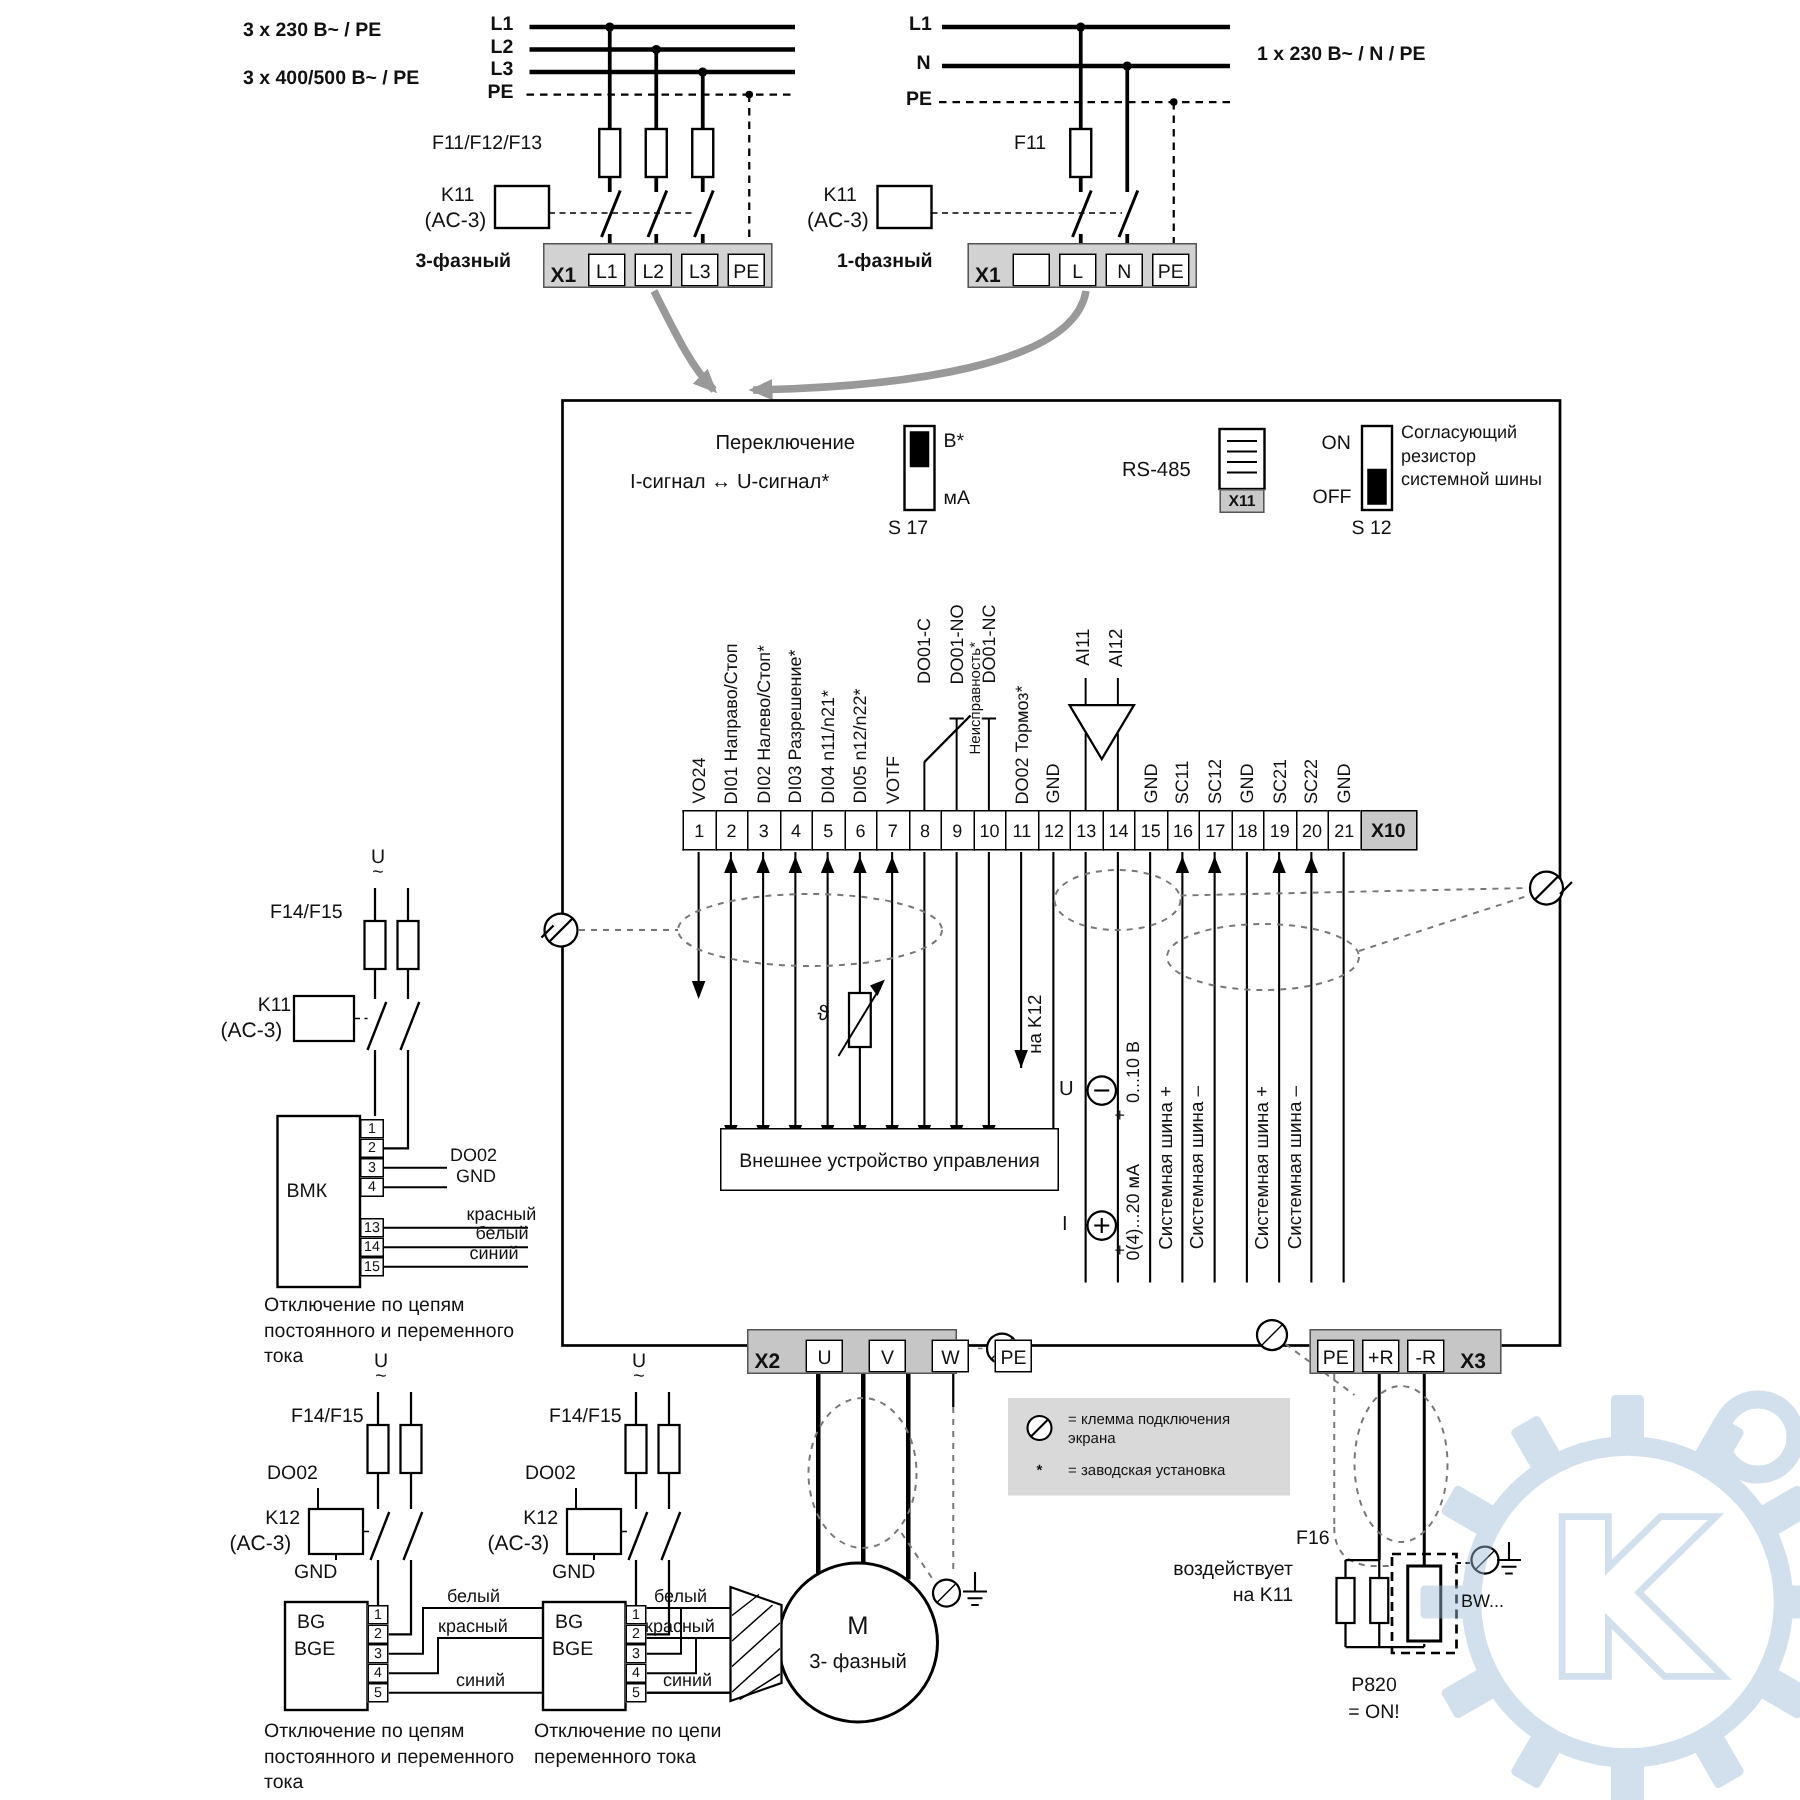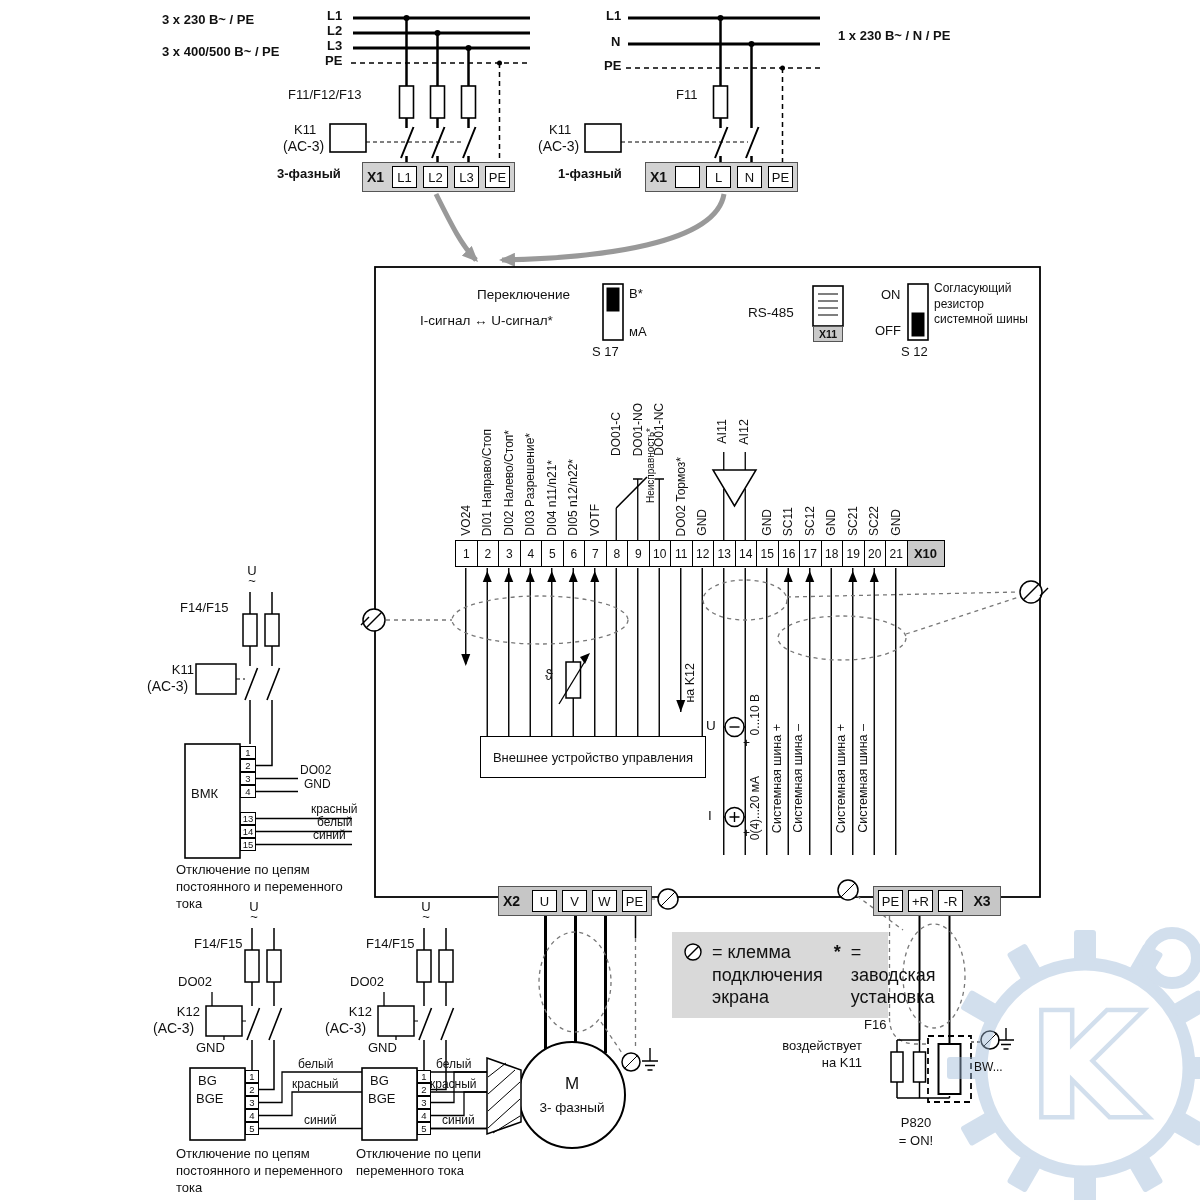--- a/index.html
+++ b/index.html
@@ -13,30 +13,30 @@
 .ra{text-align:right}
 .ctr{text-align:center}
 .vlbl{position:absolute;writing-mode:vertical-rl;transform:rotate(180deg);white-space:nowrap;font-size:12.5px;line-height:1}
 .vrow{position:absolute;left:455px;top:366px;width:452px;height:170px;display:flex}
 .vcell{flex:0 0 21.5px;display:flex;align-items:flex-end;justify-content:center}
 .vcell span{writing-mode:vertical-rl;transform:rotate(180deg);white-space:nowrap;font-size:12px;line-height:1;display:inline-block}
 .raise{padding-bottom:80px}
 .strip{position:absolute;left:455px;top:540px;display:flex;height:27px}
 .tcell{flex:0 0 21.5px;border:1.5px solid #000;border-right:none;background:#fff;display:flex;align-items:center;justify-content:center;font-size:12px}
 .xtag{flex:0 0 38px;border:1.5px solid #000;background:#c9c9c9;display:flex;align-items:center;justify-content:center;font-size:13px;font-weight:bold}
-.tb{position:absolute;display:flex;align-items:center;background:#d2d2d2;border:1px solid #555;gap:6px;padding:0 4px;height:30px}
+.tb{position:absolute;display:flex;align-items:flex-end;background:#d2d2d2;border:1px solid #555;gap:6px;padding:0 4px;height:30px}
 .tb .tag{width:24px;font-weight:bold;font-size:14px}
 .tb .tag.r{width:30px;text-align:center}
 .tb .box{width:25px;height:22px;border:1.6px solid #000;background:#fff;display:flex;align-items:center;justify-content:center;font-size:13px;flex:0 0 25px}
 .mt{position:absolute;border:1.2px solid #000;background:#fff;font-size:9.5px;display:flex;align-items:center;justify-content:center}
 .obox{position:absolute;border:1.6px solid #000;background:#fff;display:flex;align-items:center;justify-content:center;text-align:center}
 .cap{position:absolute;font-size:13px;line-height:1.3}
 .ucol{position:absolute;width:18px;text-align:center;font-size:13px;line-height:.75}
 .ucol span{display:block}
-.legend{position:absolute;left:672px;top:932px;width:216px;background:#d9d9d9;padding:9px 10px;font-size:18px;line-height:1.25;display:flex;flex-direction:row;gap:9px}
+.legend{position:absolute;left:672px;top:932px;width:188px;background:#d9d9d9;padding:9px 10px;font-size:10px;line-height:1.25;display:flex;flex-direction:column;gap:9px}
 .legend .lrow{display:flex;gap:8px;align-items:flex-start}
 .x11tag{position:absolute;left:813px;top:326px;width:30px;height:16px;background:#c9c9c9;border:1px solid #555;font-size:10.5px;font-weight:bold;display:flex;align-items:center;justify-content:center}
 </style>
 </head>
 <body>
 
 <div id="canvas">
 
 <svg width="1200" height="1200">
 <defs>
@@ -406,35 +406,35 @@
   <div class="tcell">15</div>
   <div class="tcell">16</div>
   <div class="tcell">17</div>
   <div class="tcell">18</div>
   <div class="tcell">19</div>
   <div class="tcell">20</div>
   <div class="tcell">21</div>
   <div class="xtag">X10</div>
 </div>
 
-<div class="obox" style="left:480px;top:736px;width:226px;height:42px;font-size:13px;padding:2px">Внешнее устройство управления</div>
+<div class="obox" style="left:480px;top:752px;width:226px;height:42px;font-size:13px;padding:2px">Внешнее устройство управления</div>
 <div class="vlbl" style="left:684px;top:663px">на K12</div>
 <div class="lbl" style="left:545px;top:667px;font-size:14px">ϑ</div>
 <div class="lbl" style="left:706px;top:718px;font-size:13.5px">U</div>
 <div class="lbl f12" style="left:743px;top:737px">+</div>
 <div class="vlbl" style="left:749px;top:694px;font-size:12px">0...10 В</div>
 <div class="lbl" style="left:708px;top:808px;font-size:13.5px">I</div>
 <div class="lbl f12" style="left:743px;top:827px">+</div>
 <div class="vlbl" style="left:749px;top:776px;font-size:12px">0(4)...20 мА</div>
 <div class="vlbl" style="left:771px;top:724px">Системная шина +</div>
 <div class="vlbl" style="left:792px;top:724px">Системная шина –</div>
 <div class="vlbl" style="left:835px;top:724px">Системная шина +</div>
 <div class="vlbl" style="left:857px;top:724px">Системная шина –</div>
 
-<div class="tb" style="left:498px;top:886px;width:154px;background:#c6c6c6;gap:5px">
+<div class="tb" style="left:498px;top:886px;width:140px;background:#c6c6c6;gap:17px">
   <span class="tag" style="width:26px">X2</span>
   <span class="box">U</span>
   <span class="box">V</span>
   <span class="box">W</span>
   <span class="box">PE</span>
 </div>
 <div class="lbl ctr" style="left:557px;top:1074px;width:30px;font-size:17px">M</div>
 <div class="lbl ctr" style="left:517px;top:1100px;width:110px;font-size:13.5px">3- фазный</div>
 
 <div class="legend">

